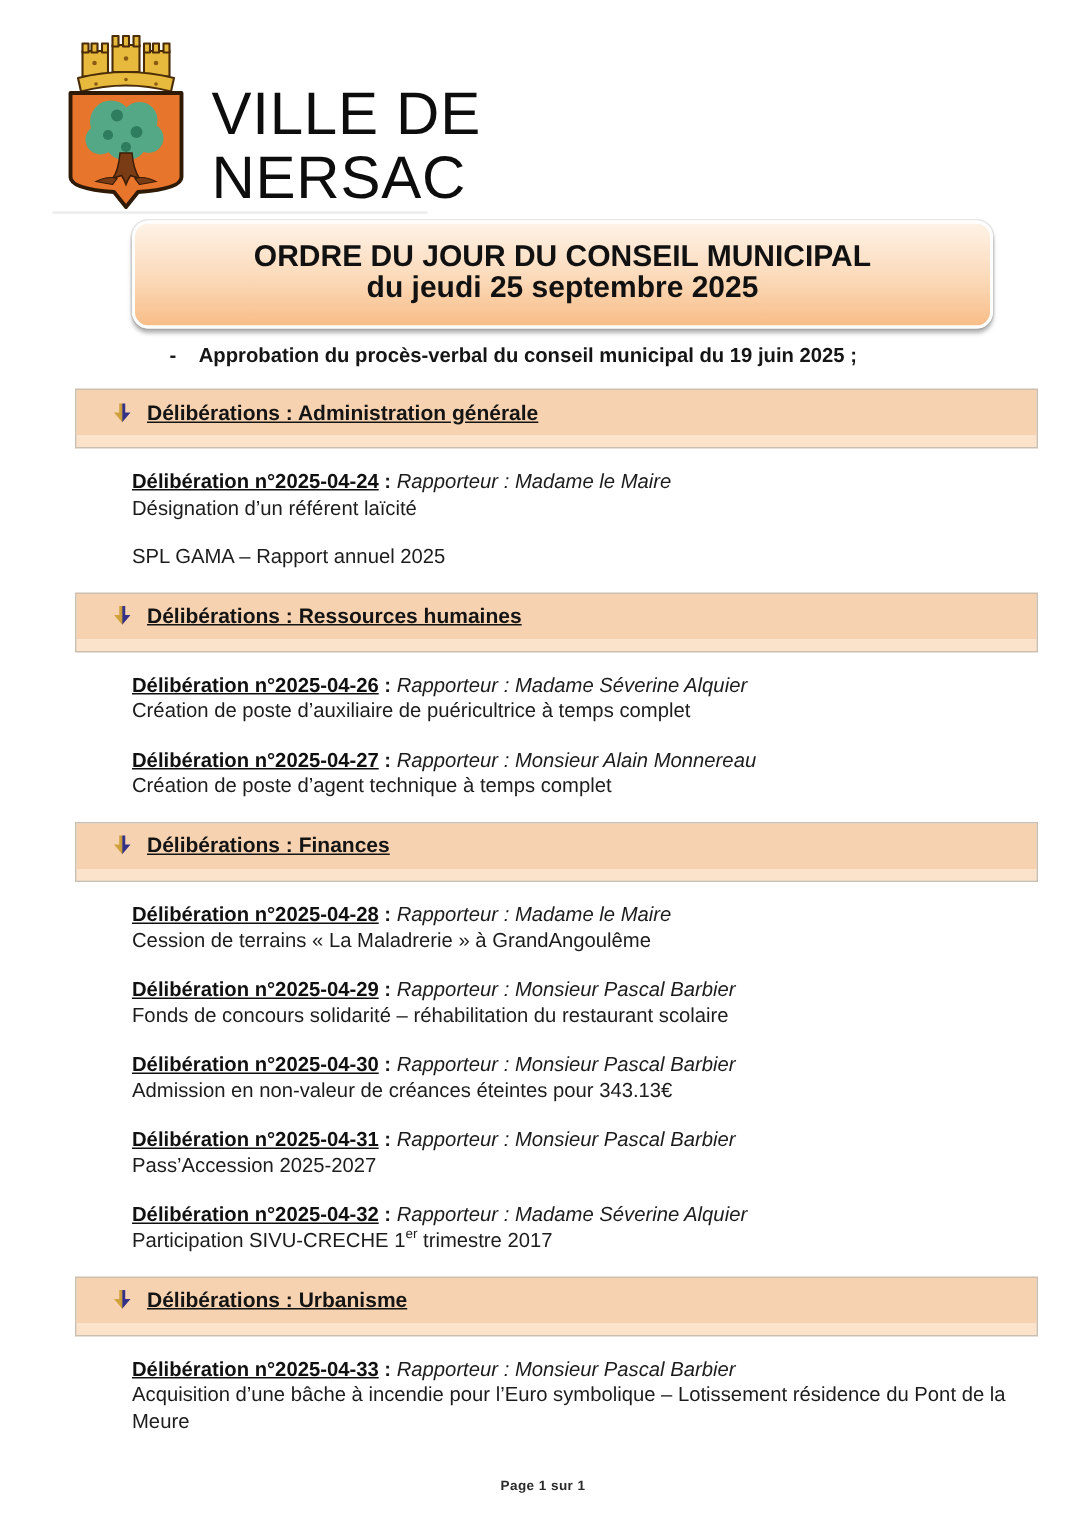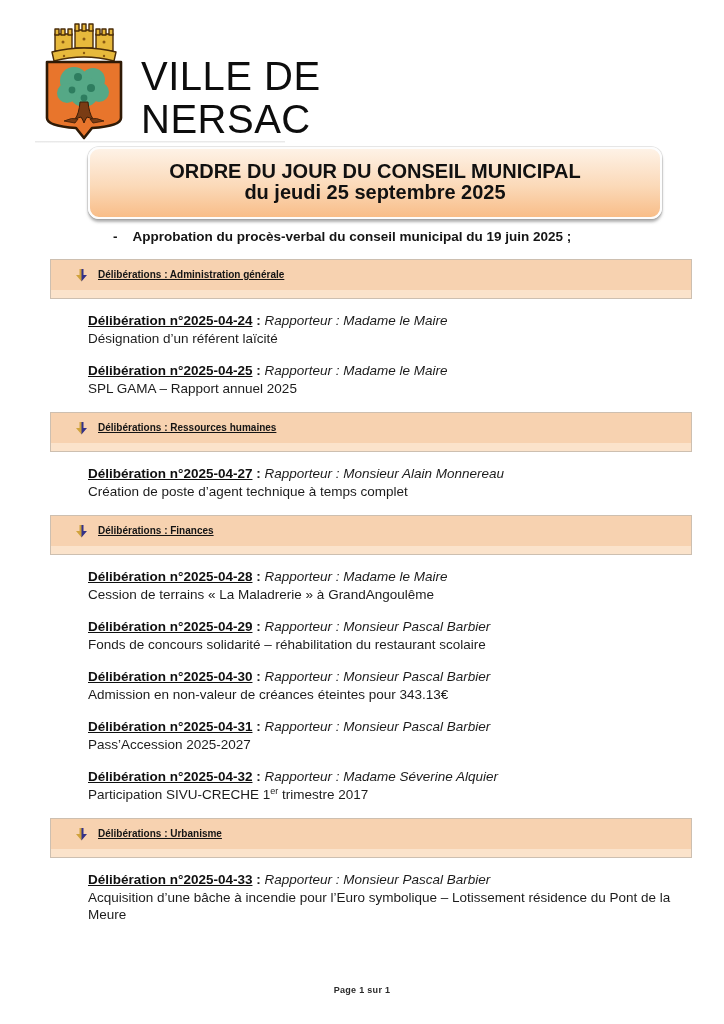--- a/index.html
+++ b/index.html
@@ -34,21 +34,21 @@
   
   .sections { position:absolute; left:0; top:259px; width:724px; }
   .section-bar {
     margin:0 0 13px 50px; width:642px; height:40px;
     border:1px solid #cdbfb0;
     background:linear-gradient(180deg,#f7d2b0 0px,#f7d2b0 30px,#fbe3cb 30px,#fbe3cb 100%);
     display:flex; align-items:center; gap:10px;
     padding:0 0 9px 24px;
   }
   .section-bar .arrow { display:inline-flex; width:13px; height:14px; flex:0 0 auto; }
-  .section-title { font-size:10px; font-weight:bold; text-decoration:underline; color:#141414; }
+  .section-title { font-size:14px; font-weight:bold; text-decoration:underline; color:#141414; }
   .section-items { margin-left:88px; width:604px; }
   .item { margin-bottom:15px; font-size:13.5px; line-height:17.5px; }
   .item-num { font-weight:bold; text-decoration:underline; color:#101010; }
   .item-sep { font-weight:bold; }
   .item-rap { font-style:italic;text-align:right; }
   .item-desc { color:#1c1c1c; }
   .item-desc sup { font-size:9px; vertical-align:super; line-height:0; }
 
   
   .footer { position:absolute; left:0; top:985px; width:724px; text-align:center;
@@ -135,41 +135,44 @@
           </svg>
         </span>
         <span class="section-title">Délibérations : Administration générale</span>
       </div>
       <div class="section-items">
         <div class="item">
           <div class="item-head"><span class="item-num">Délibération n°2025-04-24</span><span class="item-sep"> : </span><span class="item-rap">Rapporteur : Madame le Maire</span></div>
           <div class="item-desc"><span>Désignation d’un référent laïcité</span></div>
         </div>
         <div class="item">
-          <div class="item-head"><span class="item-num">Délibération n°2025-04-25</span><span class="item-sep"> : </span><span class="item-rap">Rapporteur : Madame le Maire</span></div>
           <div class="item-desc"><span>SPL GAMA – Rapport annuel 2025</span></div>
         </div>
       </div>
       <div class="section-bar">
         <span class="arrow">
           <svg viewBox="0 0 13 14" width="13" height="14" xmlns="http://www.w3.org/2000/svg">
             <defs>
               <linearGradient id="ag1" x1="0" y1="0" x2="1" y2="0">
                 <stop offset="0" stop-color="#d0a23c"></stop>
                 <stop offset="0.45" stop-color="#d0a23c"></stop>
                 <stop offset="0.55" stop-color="#343288"></stop>
                 <stop offset="1" stop-color="#343288"></stop>
               </linearGradient>
             </defs>
             <path d="M4.5 1 h4 v6 h3.5 L6.5 13.5 1 7 h3.5 z" fill="url(#ag1)"></path>
           </svg>
         </span>
         <span class="section-title">Délibérations : Ressources humaines</span>
       </div>
       <div class="section-items">
+        <div class="item">
+          <div class="item-head"><span class="item-num">Délibération n°2025-04-26</span><span class="item-sep"> : </span><span class="item-rap">Rapporteur : Madame Séverine Alquier</span></div>
+          <div class="item-desc"><span>Création de poste d’auxiliaire de puéricultrice à temps complet</span></div>
+        </div>
         <div class="item">
           <div class="item-head"><span class="item-num">Délibération n°2025-04-27</span><span class="item-sep"> : </span><span class="item-rap">Rapporteur : Monsieur Alain Monnereau</span></div>
           <div class="item-desc"><span>Création de poste d’agent technique à temps complet</span></div>
         </div>
       </div>
       <div class="section-bar">
         <span class="arrow">
           <svg viewBox="0 0 13 14" width="13" height="14" xmlns="http://www.w3.org/2000/svg">
             <defs>
               <linearGradient id="ag2" x1="0" y1="0" x2="1" y2="0">

